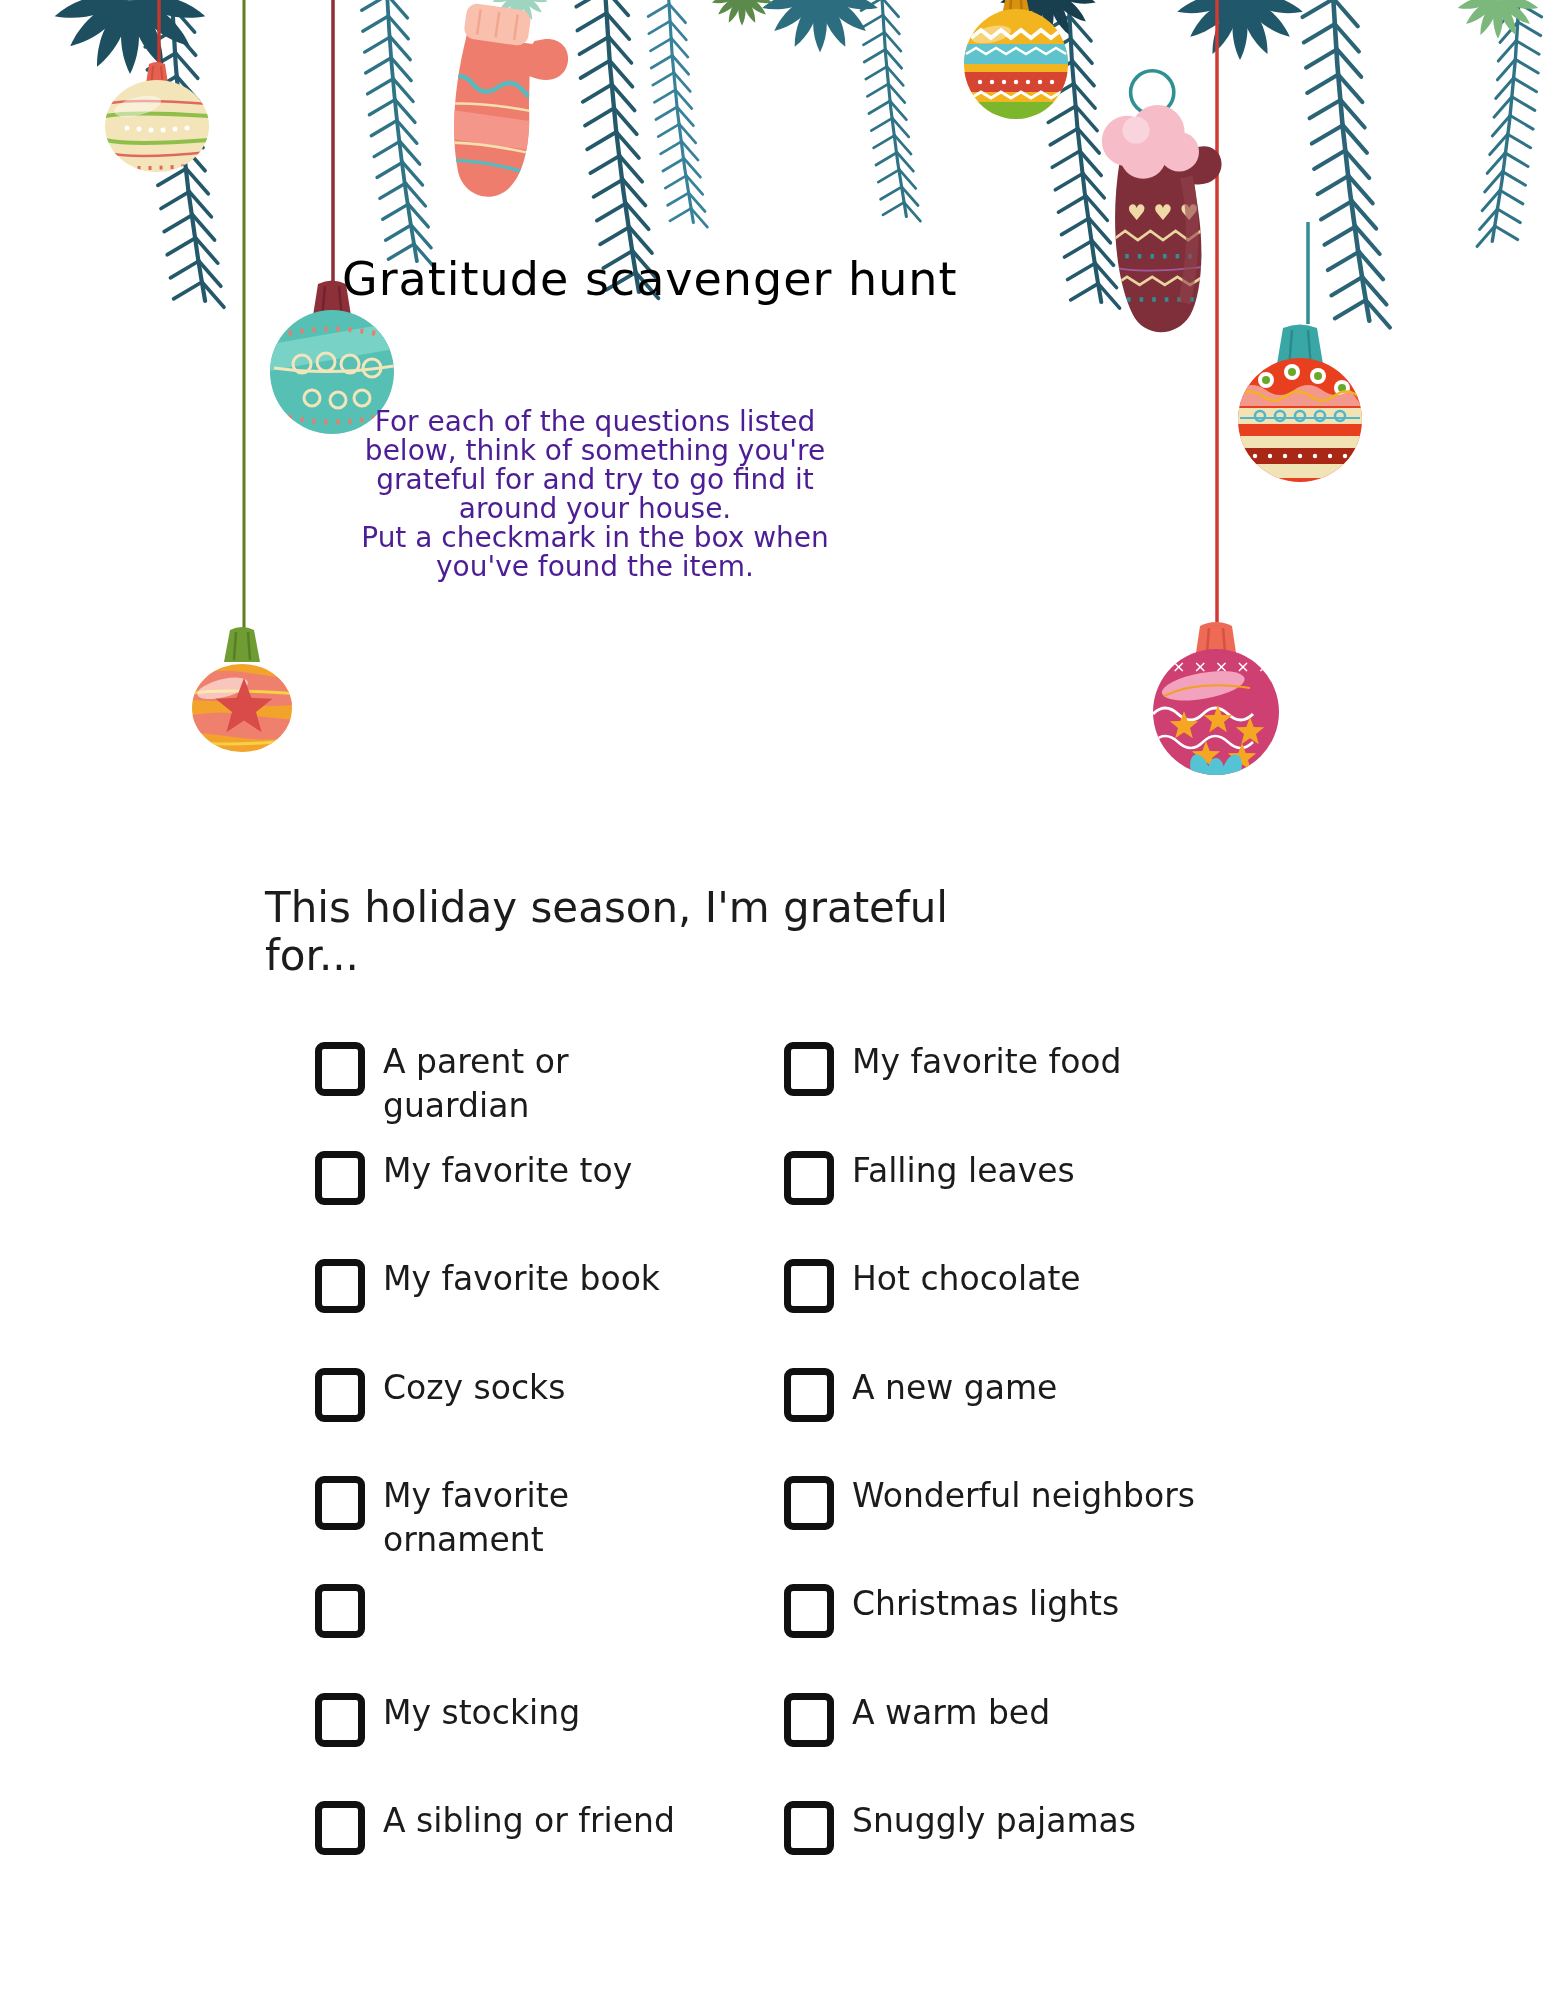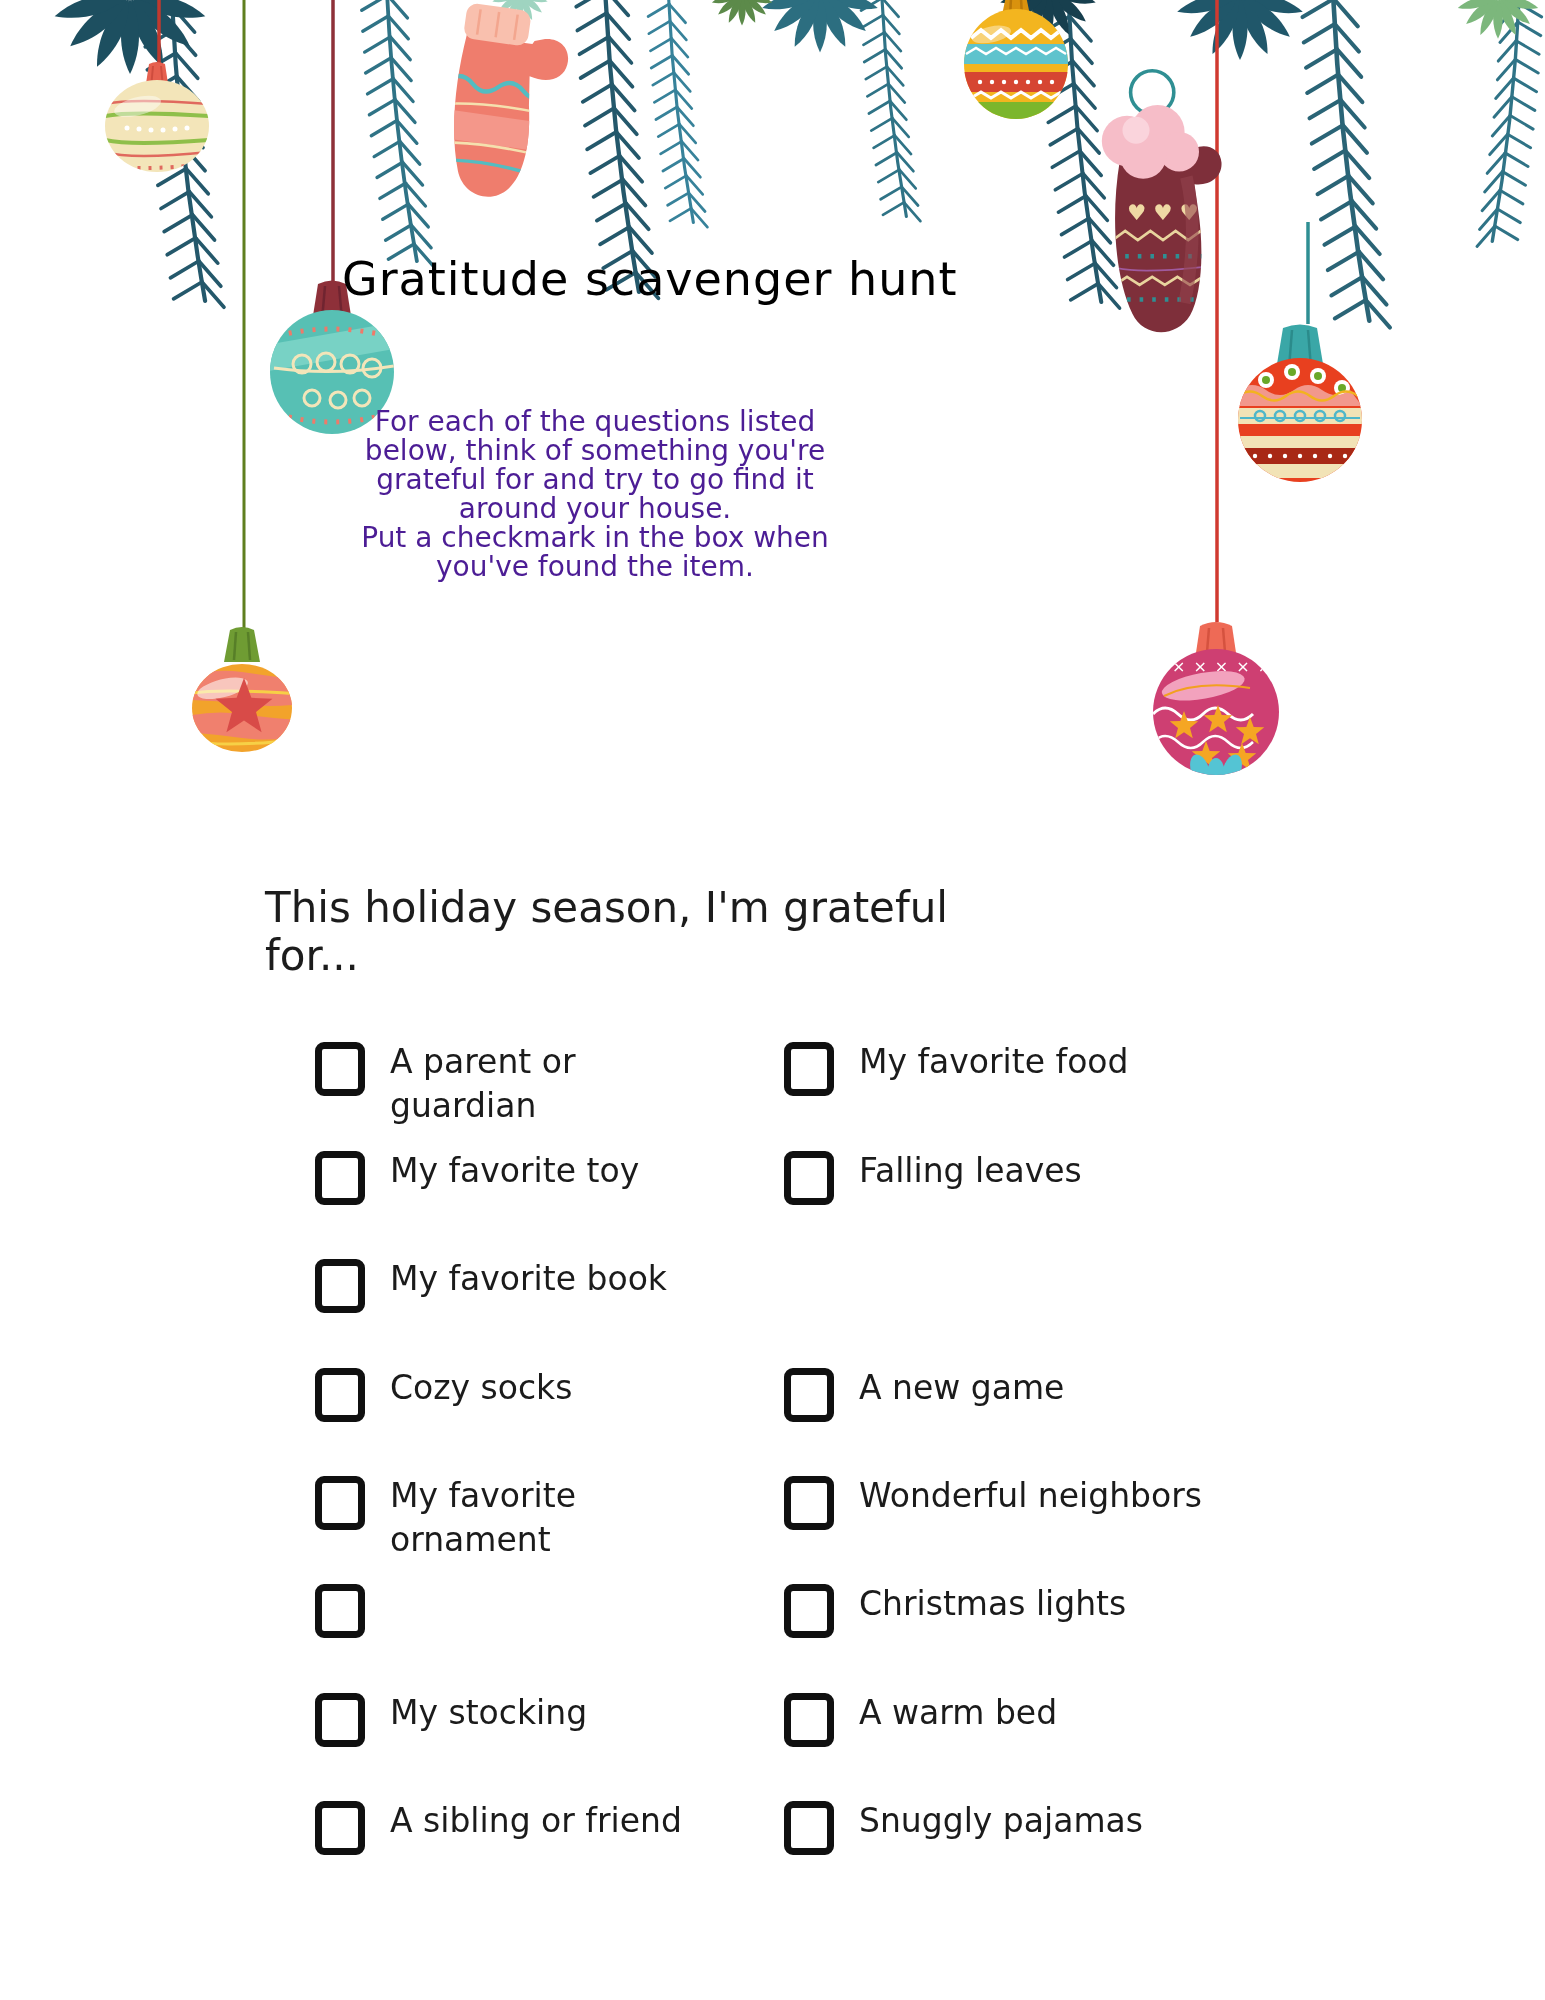--- a/index.html
+++ b/index.html
@@ -4,21 +4,21 @@
 <style>
   html,body{margin:0;padding:0;background:#ffffff;}
   .sheet{position:relative;width:1545px;height:2000px;background:#ffffff;overflow:hidden;
          font-family:"DejaVu Sans","Liberation Sans",sans-serif;color:#1b1b1b;}
   .decor-svg{position:absolute;left:0;top:0;}
   .title{position:absolute;left:342px;top:252px;font-size:46px;letter-spacing:1px;color:#000000;
          font-family:"DejaVu Sans",sans-serif;}
   .intro{position:absolute;left:230px;top:407px;width:730px;text-align:center;
          font-size:28px;line-height:29px;color:#4c1d95;}
   .heading{position:absolute;left:245px;top:884px;font-size:42px;line-height:48px;color:#1c1c1c;margin-left:20px;}
-  .row{position:absolute;display:flex;gap:25px;align-items:flex-start;}
+  .row{position:absolute;display:flex;gap:18px;align-items:flex-start;}
   .row.left{left:315px;}
   .row.right{left:784px;}
   .cb{width:36px;height:40px;border:7px solid #101010;border-radius:9px;margin-top:2px;background:#fff;flex:0 0 auto;}
   .lbl{font-size:33px;line-height:44px;color:#1b1b1b;white-space:nowrap;}
 </style>
 </head>
 <body>
 
 <div class="sheet">
 
@@ -361,20 +361,27 @@
         <div></div>
     </div>
   </div>
   <div class="row right" style="top:1149px">
     <div class="cb"></div>
     <div class="lbl">
       <div>Falling leaves</div>
         <div></div>
     </div>
   </div>
+  <div class="row right" style="top:1257px">
+    <div class="cb"></div>
+    <div class="lbl">
+      <div>Hot chocolate</div>
+        <div></div>
+    </div>
+  </div>
   <div class="row right" style="top:1366px">
     <div class="cb"></div>
     <div class="lbl">
       <div>A new game</div>
         <div></div>
     </div>
   </div>
   <div class="row right" style="top:1474px">
     <div class="cb"></div>
     <div class="lbl">

